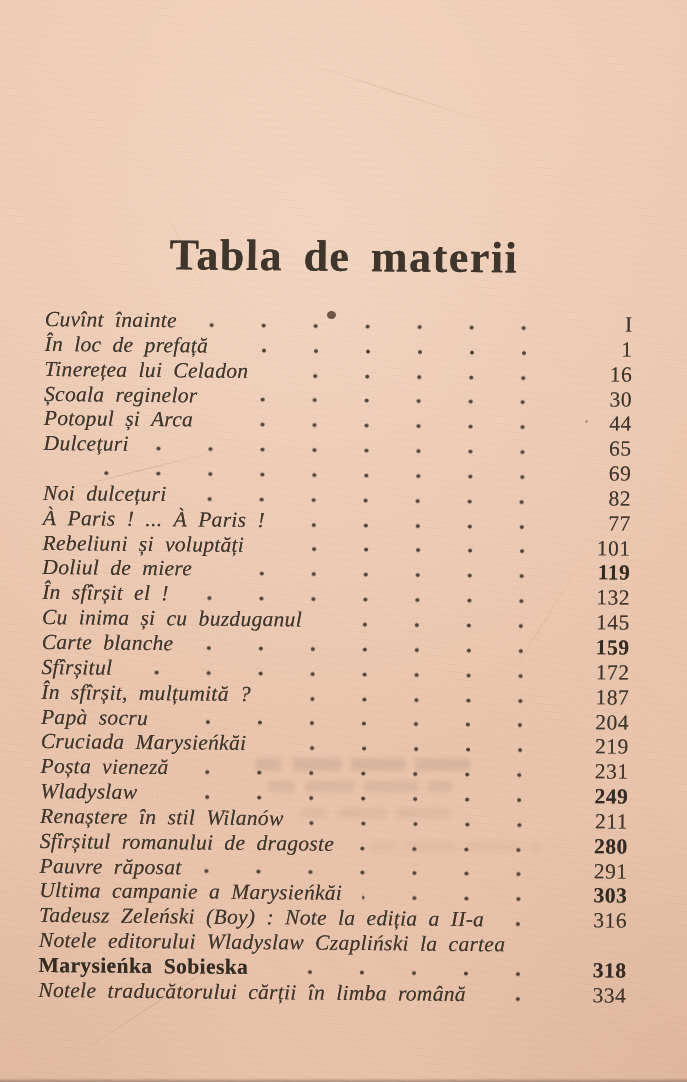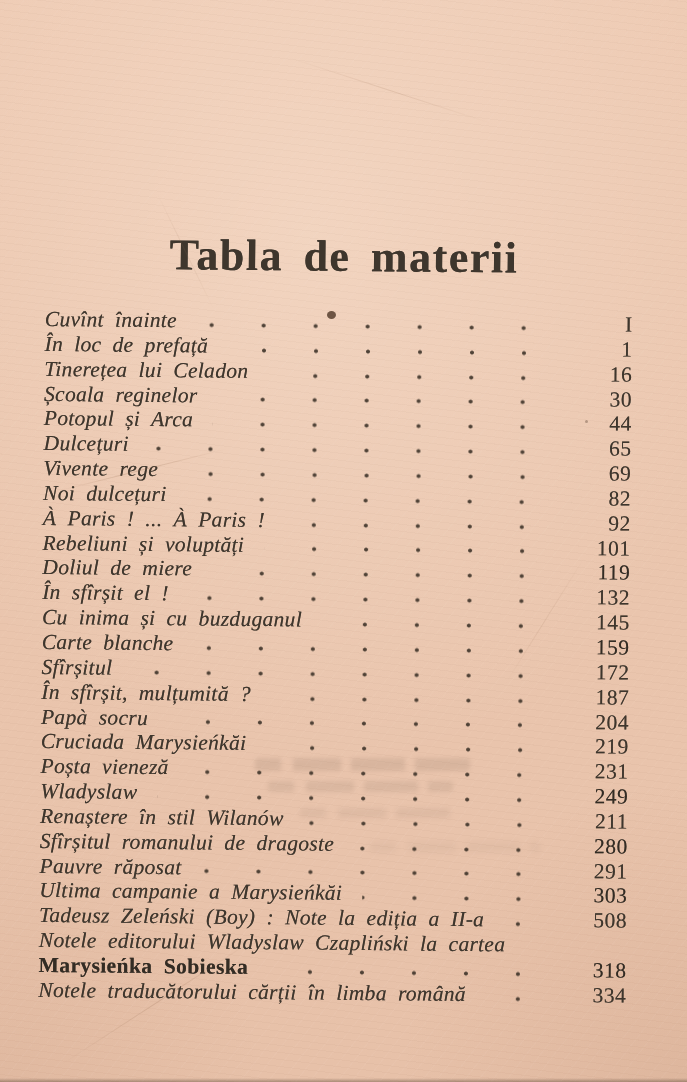--- a/index.html
+++ b/index.html
@@ -89,21 +89,21 @@
   .leader.hidden{visibility:hidden;}
   .toc-page{
     flex:0 0 auto;
     min-width:46px;
     text-align:right;
     font-style:normal;
     font-size:21.5px;
     letter-spacing:.5px;
     text-shadow:0 0 .5px rgba(62,54,45,.6);
   }
-  .toc-page.bold{font-weight:normal;color:var(--ink-bold);}
+  .toc-page.bold{font-weight:bold;color:var(--ink-bold);}
 
   
   .speck{
     position:absolute;border-radius:50%;
     background:#4e3727;filter:blur(.6px);
   }
   .smudge{
     position:absolute;border-radius:3px;
     background:linear-gradient(90deg,#6b5748 0 26px,transparent 26px 38px,#6b5748 38px 86px,transparent 86px 96px,#6b5748 96px 150px,transparent 150px 160px,#6b5748 160px 100%);
   }
@@ -145,33 +145,32 @@
         <span class="toc-title">Potopul și Arca</span>
         <span class="leader"></span>
         <span class="toc-page">44</span>
       </div>
       <div class="toc-row">
         <span class="toc-title">Dulcețuri</span>
         <span class="leader"></span>
         <span class="toc-page">65</span>
       </div>
       <div class="toc-row">
-        <span class="toc-title">Vivente rege</span>
         <span class="leader"></span>
         <span class="toc-page">69</span>
       </div>
       <div class="toc-row">
         <span class="toc-title">Noi dulcețuri</span>
         <span class="leader"></span>
         <span class="toc-page">82</span>
       </div>
       <div class="toc-row">
         <span class="toc-title">À Paris ! ... À Paris !</span>
         <span class="leader"></span>
-        <span class="toc-page">92</span>
+        <span class="toc-page">77</span>
       </div>
       <div class="toc-row">
         <span class="toc-title">Rebeliuni și voluptăți</span>
         <span class="leader"></span>
         <span class="toc-page">101</span>
       </div>
       <div class="toc-row">
         <span class="toc-title">Doliul de miere</span>
         <span class="leader"></span>
         <span class="toc-page bold">119</span>
@@ -237,21 +236,21 @@
         <span class="toc-page">291</span>
       </div>
       <div class="toc-row">
         <span class="toc-title">Ultima campanie a Marysieńkăi</span>
         <span class="leader"></span>
         <span class="toc-page bold">303</span>
       </div>
       <div class="toc-row">
         <span class="toc-title">Tadeusz Zeleński (Boy) : Note la ediția a II-a</span>
         <span class="leader"></span>
-        <span class="toc-page">508</span>
+        <span class="toc-page">316</span>
       </div>
       <div class="toc-row">
         <span class="toc-title">Notele editorului Wladyslaw Czapliński la cartea</span>
         <span class="leader hidden"></span>
       </div>
       <div class="toc-row">
         <span class="toc-title upright">Marysieńka Sobieska</span>
         <span class="leader"></span>
         <span class="toc-page bold">318</span>
       </div>

